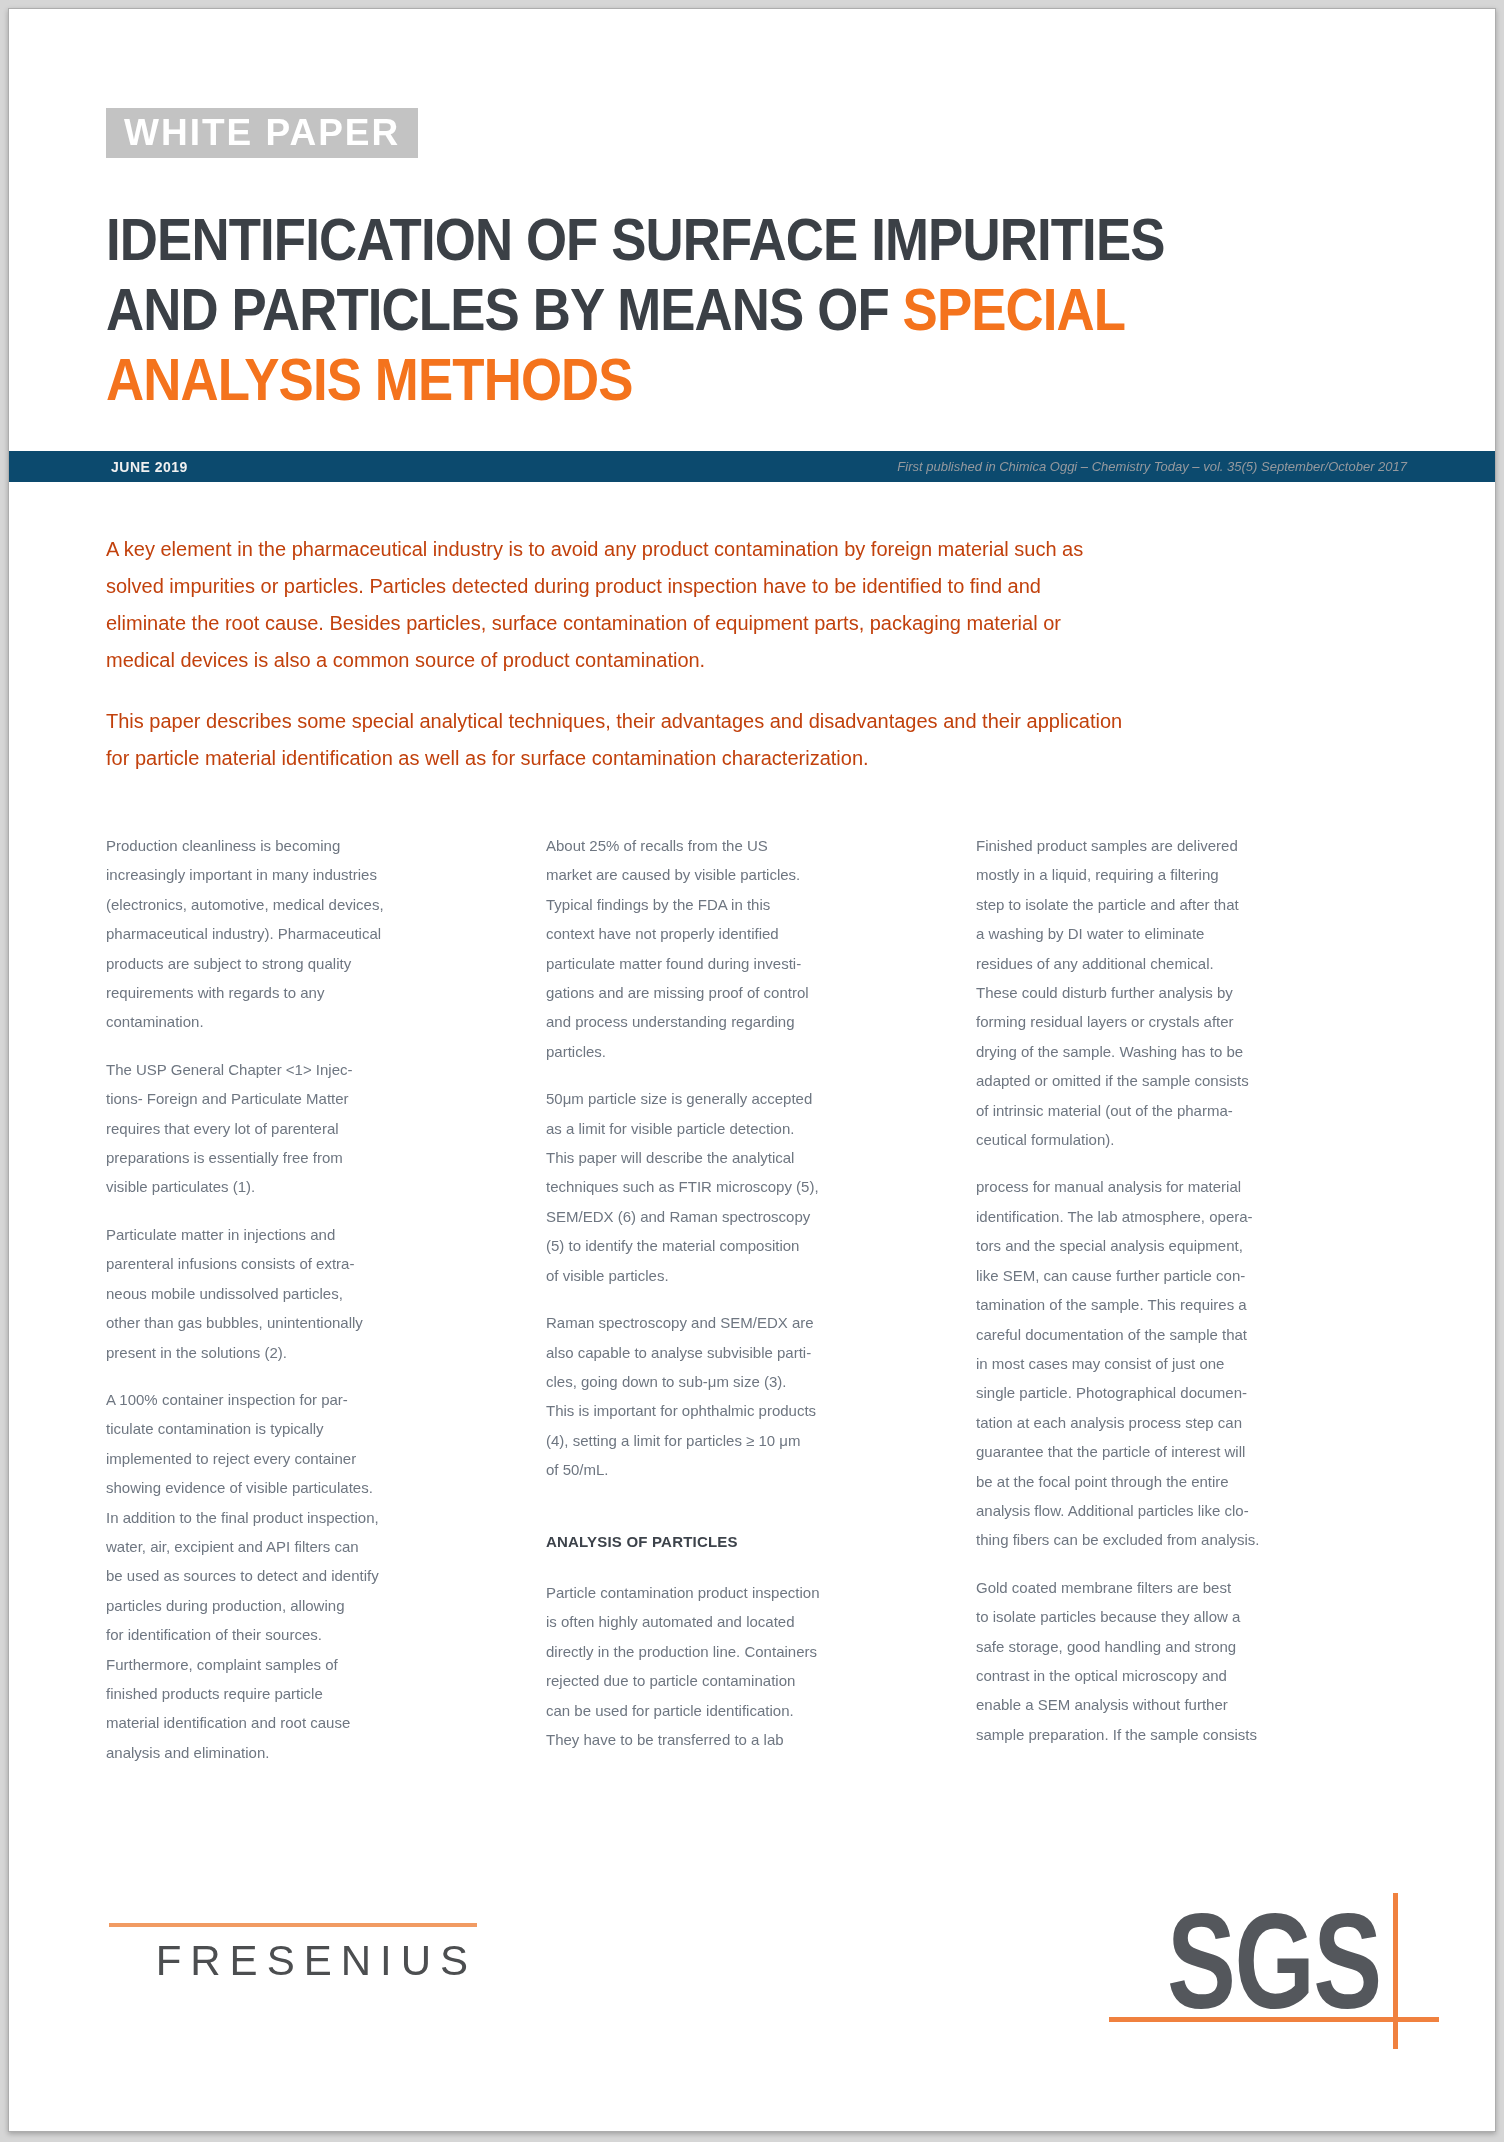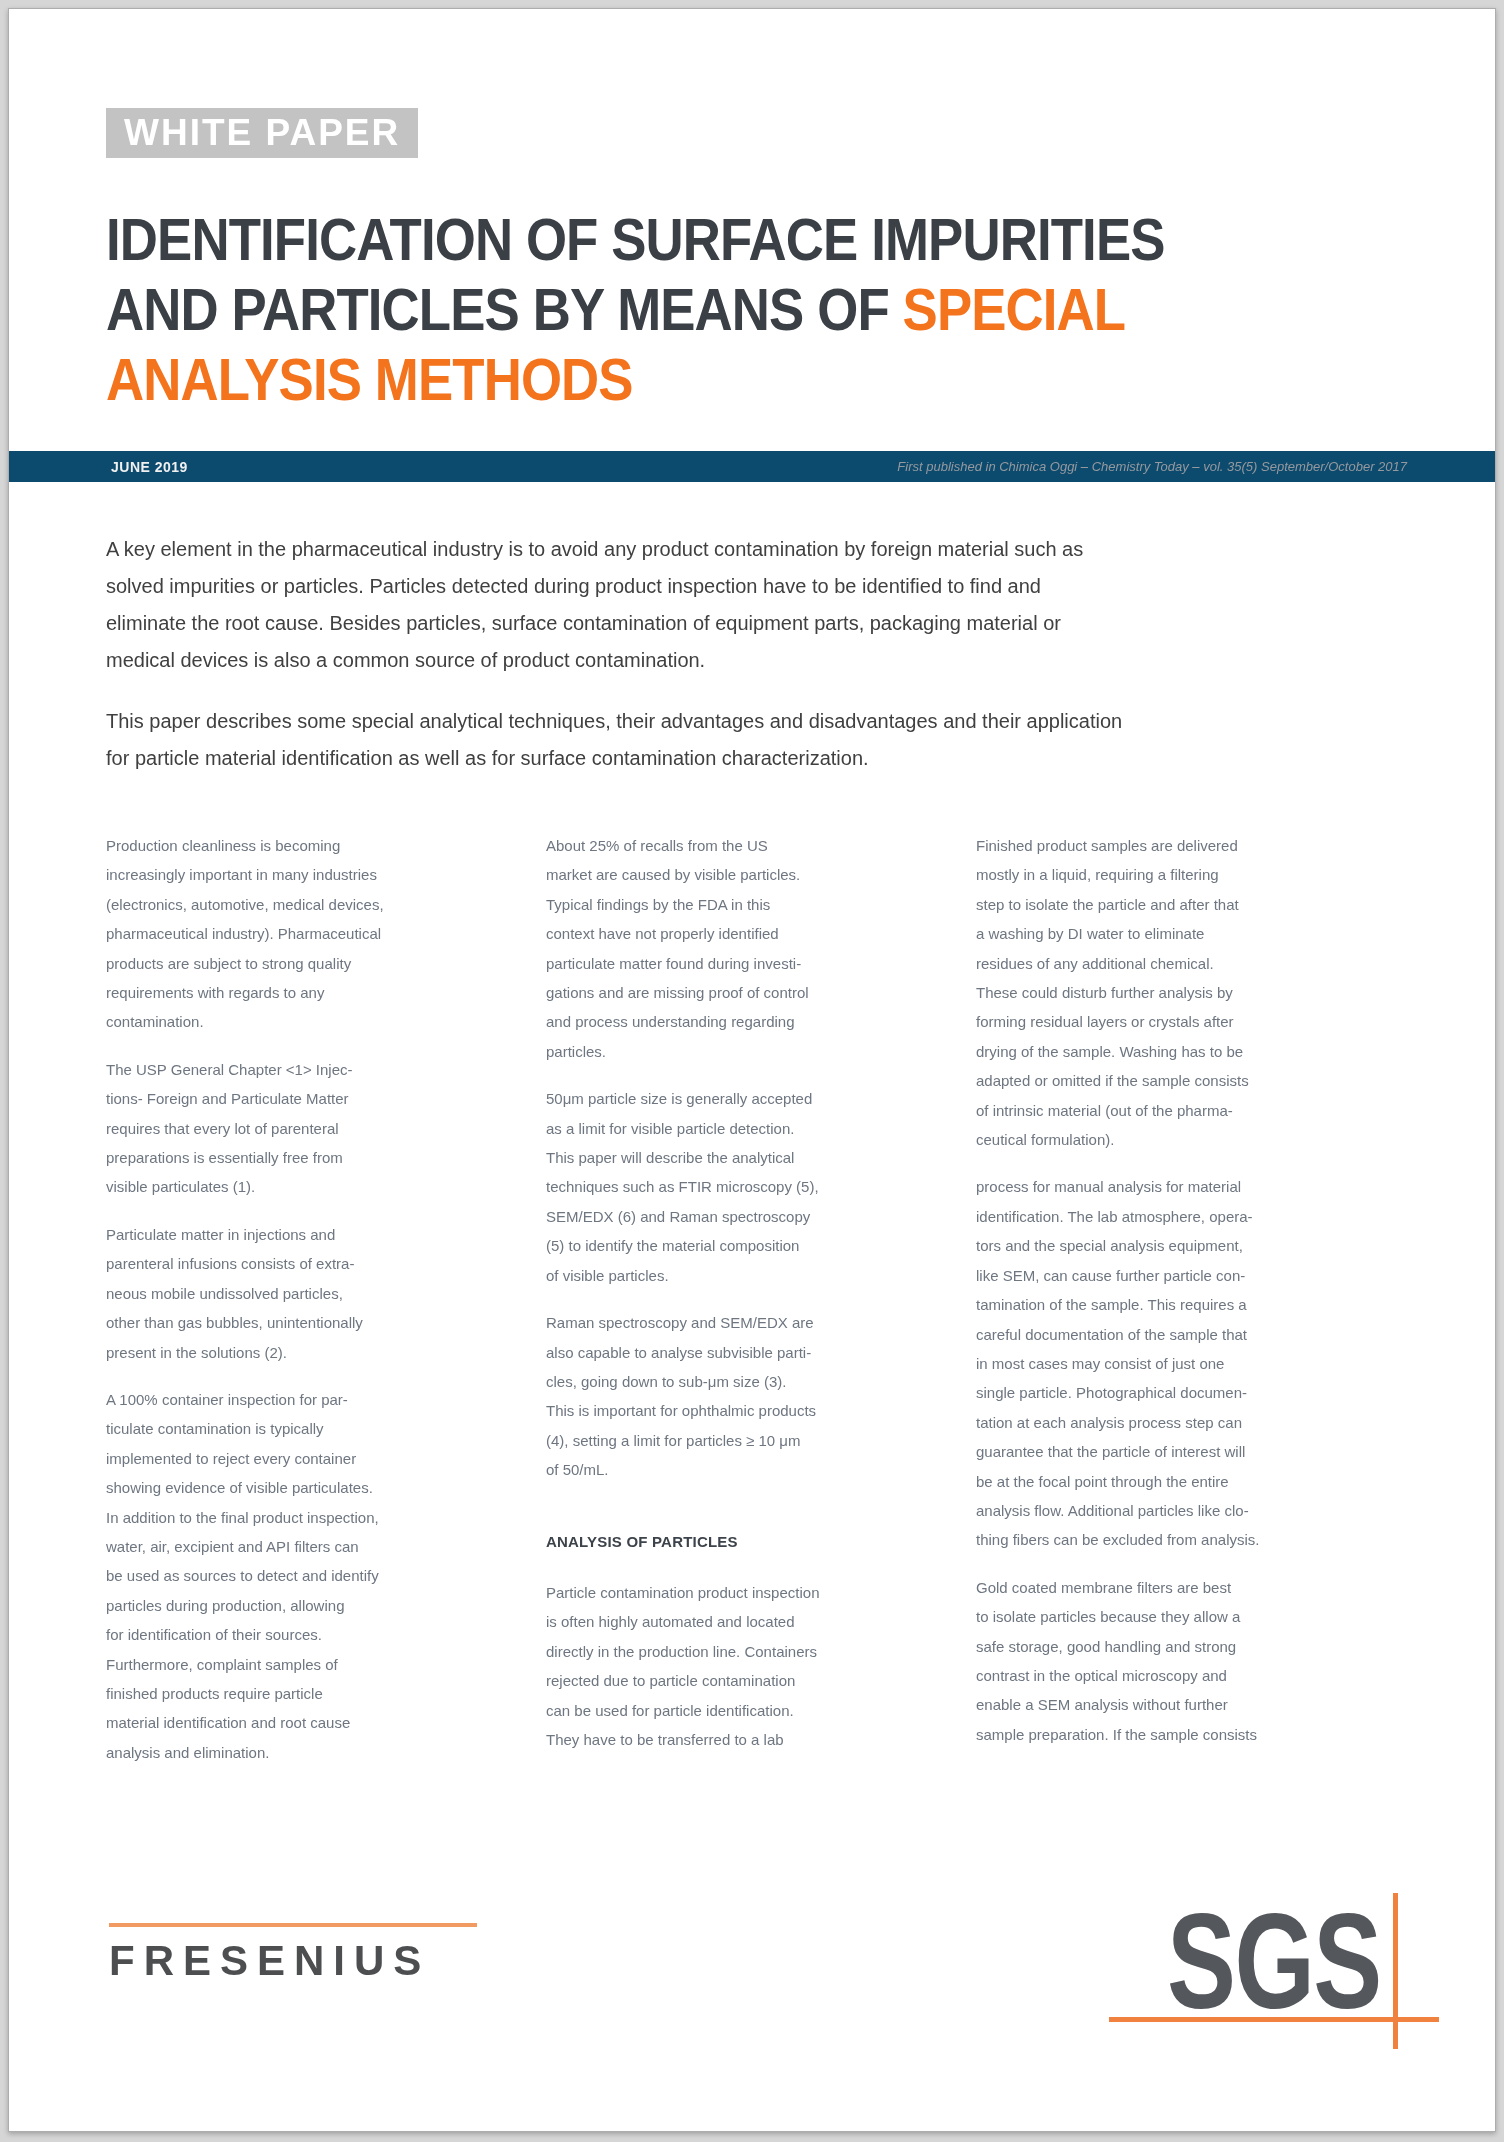--- a/index.html
+++ b/index.html
@@ -4,31 +4,31 @@
 <style>
   html,body{margin:0;padding:0;background:#c9c9c9;}
   .stage{position:relative;width:1504px;height:2142px;background:#d6d6d6;font-family:"Liberation Sans",sans-serif;overflow:hidden;}
   .page{position:absolute;left:8px;top:8px;right:8px;bottom:10px;background:#ffffff;border:1px solid #adadad;box-shadow:0 2px 5px rgba(0,0,0,.25);}
   .badge{position:absolute;left:97px;top:99px;background:#c3c3c3;color:#ffffff;font-weight:bold;font-size:37px;letter-spacing:2px;padding:4px 18px;}
   .title{position:absolute;left:97px;top:196px;margin:0;font-weight:bold;font-size:60px;line-height:70px;letter-spacing:-1px;color:#3b4046;transform:scaleX(0.88);transform-origin:0 0;white-space:nowrap;}
   .title .orange{color:#f4731d;}
   .meta-bar{position:absolute;left:0;right:0;top:442px;height:31px;background:#0c4a6e;display:flex;align-items:center;justify-content:space-between;padding:0 88px 0 102px;box-sizing:border-box;}
   .meta-date{color:#f0f0f0;font-size:14px;font-weight:bold;letter-spacing:.5px;}
   .meta-citation{color:#95999e;font-size:13px;font-style:italic;}
-  .intro{position:absolute;left:97px;top:522px;width:1365px;color:#404040;font-size:20px;line-height:37px;}
+  .intro{position:absolute;left:97px;top:522px;width:1365px;color:#c2410c;font-size:20px;line-height:37px;}
   .intro p{margin:0;white-space:pre-line;}
   .intro p + p{margin-top:24px;}
   .col{position:absolute;top:822px;width:430px;color:#6e7681;font-size:15px;line-height:29.4px;}
   .col1{left:97px;}.col2{left:537px;}.col3{left:967px;}
   .col p{margin:0 0 18px;white-space:pre-line;}
   .sec-heading{margin:42px 0 22px;font-size:15px;font-weight:bold;color:#3d434b;letter-spacing:.2px;}
   .if-logo{position:absolute;left:100px;top:1899px;}
   .if-l1{font-size:42px;font-weight:bold;letter-spacing:6px;color:#4c4e50;line-height:42px;margin-left:40px;white-space:nowrap;}
   .if-rule{width:368px;height:4px;background:#f19b63;margin-top:15px;}
-  .if-l2{font-size:42px;font-weight:bold;letter-spacing:9px;color:#4c4e50;line-height:42px;margin-top:13px;white-space:nowrap;}
+  .if-l2{font-size:42px;font-weight:normal;letter-spacing:9px;color:#4c4e50;line-height:42px;margin-top:13px;white-space:nowrap;text-align:right;}
   .sgs-text{position:absolute;left:1158px;top:1884px;font-size:136px;line-height:136px;font-weight:bold;color:#54575c;letter-spacing:-2px;transform:scaleX(0.76);transform-origin:0 0;}
   .sgs-h{position:absolute;left:1100px;top:2008px;width:330px;height:5px;background:#f0813f;}
   .sgs-v{position:absolute;left:1384px;top:1884px;width:5px;height:156px;background:#f0813f;}
 </style>
 </head>
 <body>
 
 <div class="stage">
   <div class="page">
 

